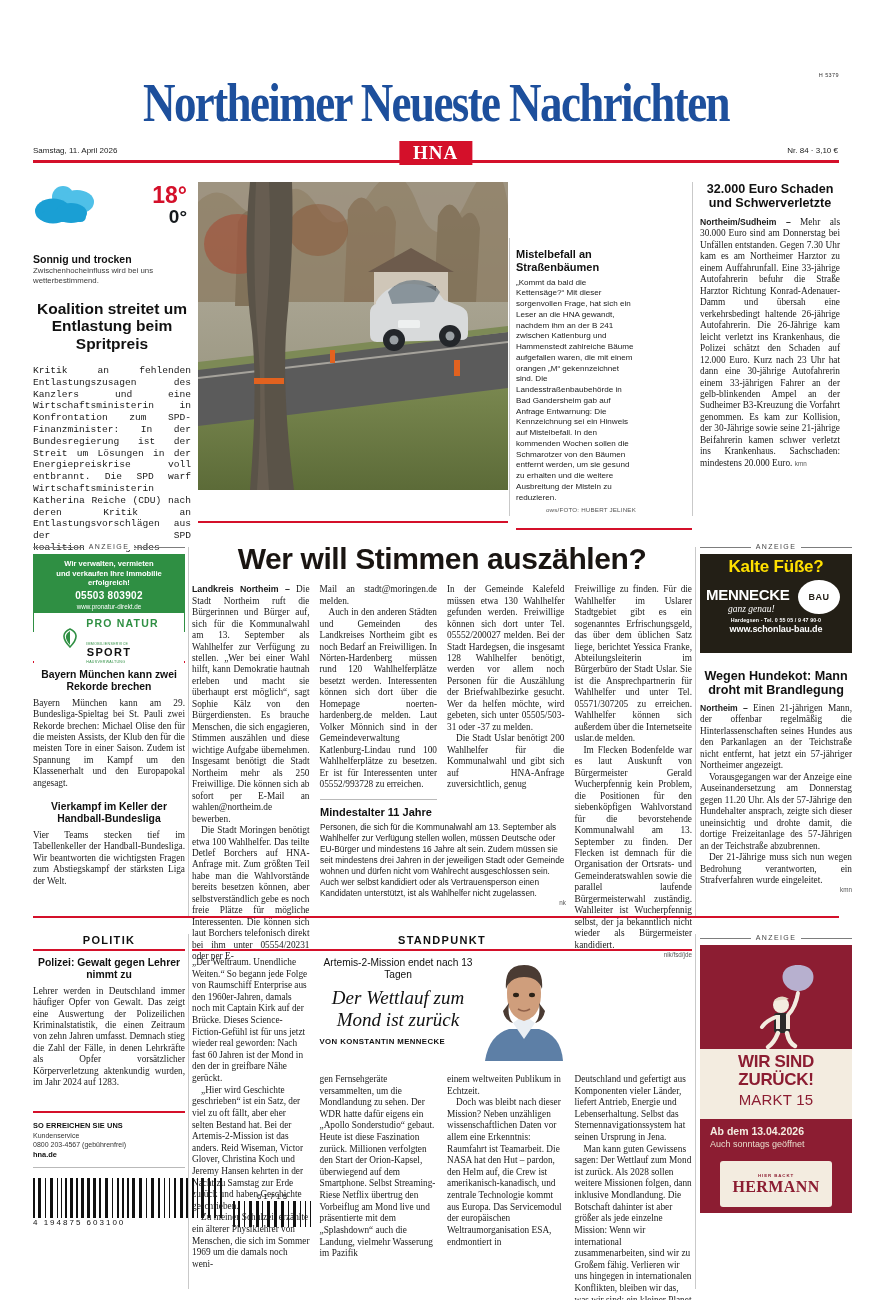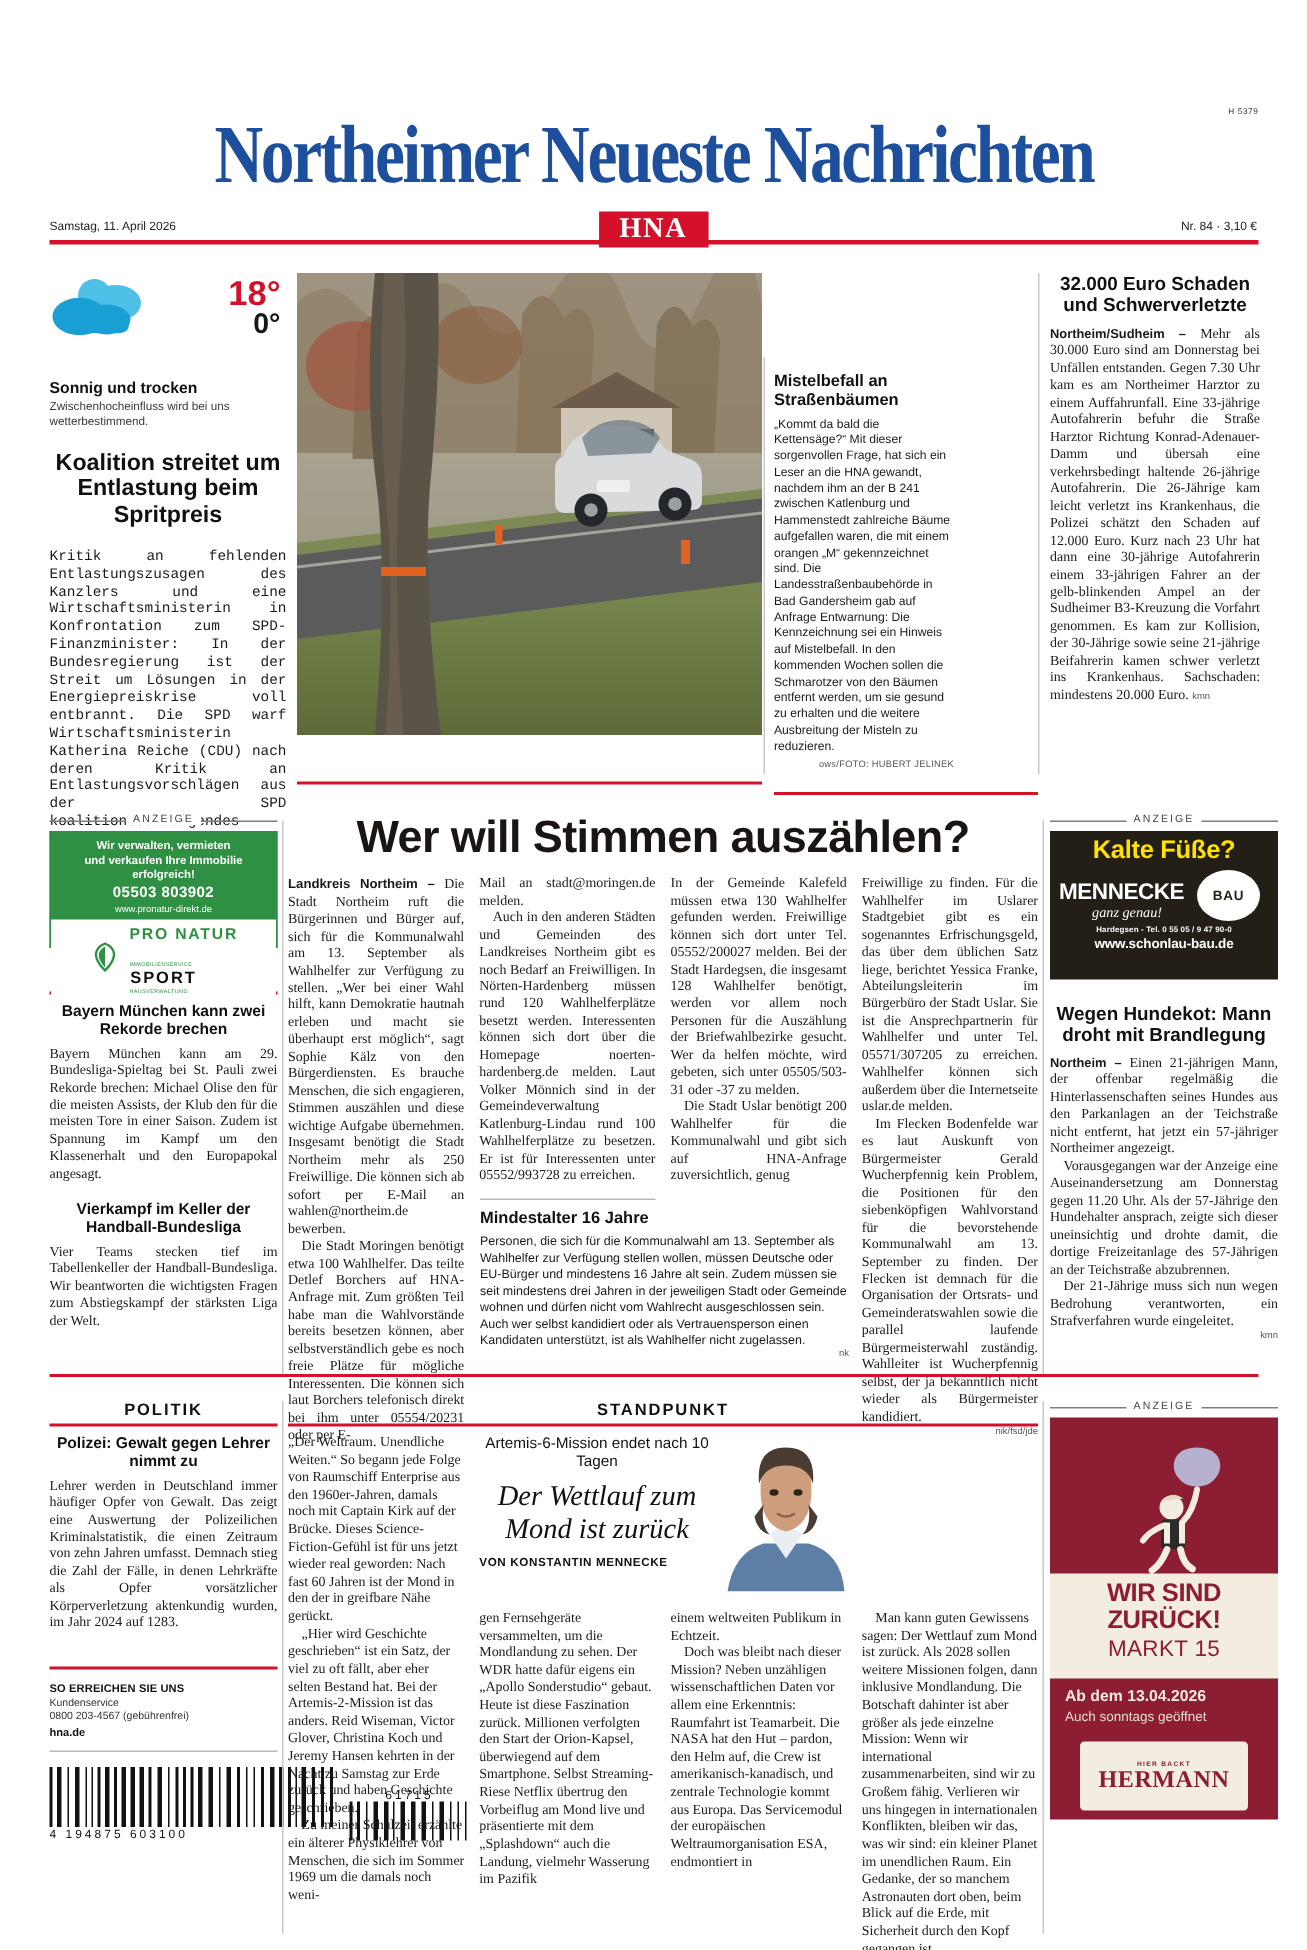--- a/index.html
+++ b/index.html
@@ -301,21 +301,21 @@
           <p style="margin:0;text-indent:9px;">Die Stadt Uslar benötigt 200 Wahlhelfer für die Kommunalwahl und gibt sich auf HNA-Anfrage zuversichtlich, genug</p>
         </div>
         <div class="fcol just" style="width:118px;">
           <span>Freiwillige zu finden. Für die Wahlhelfer im Uslarer Stadtgebiet gibt es ein sogenanntes Erfrischungsgeld, das über dem üblichen Satz liege, berichtet Yessica Franke, Abteilungsleiterin im Bürgerbüro der Stadt Uslar. Sie ist die Ansprechpartnerin für Wahlhelfer und unter Tel. 05571/307205 zu erreichen. Wahlhelfer können sich außerdem über die Internetseite uslar.de melden.</span>
           <p style="margin:0;text-indent:9px;">Im Flecken Bodenfelde war es laut Auskunft von Bürgermeister Gerald Wucherpfennig kein Problem, die Positionen für den siebenköpfigen Wahlvorstand für die bevorstehende Kommunalwahl am 13. September zu finden. Der Flecken ist demnach für die Organisation der Ortsrats- und Gemeinderatswahlen sowie die parallel laufende Bürgermeisterwahl zuständig. Wahlleiter ist Wucherpfennig selbst, der ja bekanntlich nicht wieder als Bürgermeister kandidiert.</p>
           <div class="sig">nik/fsd/jde</div>
         </div>
       </div>
 
       <div style="position:absolute;left:128px;top:263px;width:246px;">
-        <div class="box-h">Mindestalter 16 Jahre</div>
+        <div class="box-h">Mindestalter 11 Jahre</div>
         <div class="box-b">Personen, die sich für die Kommunalwahl am 13. September als Wahlhelfer zur Verfügung stellen wollen, müssen Deutsche oder EU-Bürger und mindestens 16 Jahre alt sein. Zudem müssen sie seit mindestens drei Jahren in der jeweiligen Stadt oder Gemeinde wohnen und dürfen nicht vom Wahlrecht ausgeschlossen sein. Auch wer selbst kandidiert oder als Vertrauensperson einen Kandidaten unterstützt, ist als Wahlhelfer nicht zugelassen.</div>
         <div class="sig">nk</div>
       </div>
     </div>
 
     <div style="position:absolute;left:700px;top:0;width:152px;">
       <div class="anz-label"><span>ANZEIGE</span></div>
       <div class="ad-schonlau">
         <div class="sc-top">Kalte Füße?</div>
         <div class="sc-circ">
@@ -476,21 +476,21 @@
 
       <div style="display:flex;gap:10px;">
         <div class="stand-body" style="width:118px;">
           <span>„Der Weltraum. Unendliche Weiten.“ So begann jede Folge von Raumschiff Enterprise aus den 1960er-Jahren, damals noch mit Captain Kirk auf der Brücke. Dieses Science-Fiction-Gefühl ist für uns jetzt wieder real geworden: Nach fast 60 Jahren ist der Mond in den der in greifbare Nähe gerückt.</span>
           <p style="margin:0;text-indent:9px;">„Hier wird Geschichte geschrieben“ ist ein Satz, der viel zu oft fällt, aber eher selten Bestand hat. Bei der Artemis-2-Mission ist das anders. Reid Wiseman, Victor Glover, Christina Koch und Jeremy Hansen kehrten in der Nacht zu Samstag zur Erde zurück und haben Geschichte geschrieben.</p>
           <p style="margin:0;text-indent:9px;">Zu meiner Schulzeit erzählte ein älterer Physiklehrer von Menschen, die sich im Sommer 1969 um die damals noch weni-</p>
         </div>
         <div style="width:246px;">
           <div style="display:flex;align-items:flex-start;gap:6px;">
             <div style="flex:1;">
-              <div class="sp-kicker">Artemis-6-Mission endet nach 10 Tagen</div>
+              <div class="sp-kicker">Artemis-2-Mission endet nach 13 Tagen</div>
               <div class="sp-title">Der Wettlauf zum Mond ist zurück</div>
               <div class="sp-author">VON KONSTANTIN MENNECKE</div>
             </div>
             <div>
               <svg width="82" height="104" viewBox="0 0 82 104">
                 <rect width="82" height="104" fill="#ffffff"></rect>
                 <path d="M2 104 q4-26 24-32 l30 0 q22 6 24 32 Z" fill="#5d7fa6"></path>
                 <path d="M30 66 l11 16 11-16 -8-6 -6 0Z" fill="#e9eef3"></path>
                 <path d="M24 36 q0-24 17-24 q17 0 17 24 q0 24-17 28 q-17-4-17-28Z" fill="#cf9e7c"></path>
                 <path d="M23 32 q-2-24 18-24 q20 0 18 24 q-4-12-18-12 q-14 0-18 12Z" fill="#4a3b33"></path>
@@ -509,20 +509,21 @@
       <div style="display:flex;gap:10px;position:absolute;left:0;top:140px;width:500px;">
         <div style="width:118px;"></div>
         <div class="stand-body" style="width:118px;">
           <span>gen Fernsehgeräte versammelten, um die Mondlandung zu sehen. Der WDR hatte dafür eigens ein „Apollo Sonderstudio“ gebaut. Heute ist diese Faszination zurück. Millionen verfolgten den Start der Orion-Kapsel, überwiegend auf dem Smartphone. Selbst Streaming-Riese Netflix übertrug den Vorbeiflug am Mond live und präsentierte mit dem „Splashdown“ auch die Landung, vielmehr Wasserung im Pazifik</span>
         </div>
         <div class="stand-body" style="width:118px;">
           <span>einem weltweiten Publikum in Echtzeit.</span>
           <p style="margin:0;text-indent:9px;">Doch was bleibt nach dieser Mission? Neben unzähligen wissenschaftlichen Daten vor allem eine Erkenntnis: Raumfahrt ist Teamarbeit. Die NASA hat den Hut – pardon, den Helm auf, die Crew ist amerikanisch-kanadisch, und zentrale Technologie kommt aus Europa. Das Servicemodul der europäischen Weltraumorganisation ESA, endmontiert in</p>
         </div>
         <div class="stand-body" style="width:118px;">
+          <span>Deutschland und gefertigt aus Komponenten vieler Länder, liefert Antrieb, Energie und Lebenserhaltung. Selbst das Sternennavigationssystem hat seinen Ursprung in Jena.</span>
           <p style="margin:0;text-indent:9px;">Man kann guten Gewissens sagen: Der Wettlauf zum Mond ist zurück. Als 2028 sollen weitere Missionen folgen, dann inklusive Mondlandung. Die Botschaft dahinter ist aber größer als jede einzelne Mission: Wenn wir international zusammenarbeiten, sind wir zu Großem fähig. Verlieren wir uns hingegen in internationalen Konflikten, bleiben wir das, was wir sind: ein kleiner Planet im unendlichen Raum. Ein Gedanke, der so manchem Astronauten dort oben, beim Blick auf die Erde, mit Sicherheit durch den Kopf gegangen ist.</p>
         </div>
       </div>
     </div>
 
     <div style="position:absolute;left:700px;top:14px;width:152px;">
       <div class="anz-label"><span>ANZEIGE</span></div>
       <div class="ad-hermann">
         <div class="hm-band"></div>
         <span style="position:absolute;left:36px;top:12px;">

